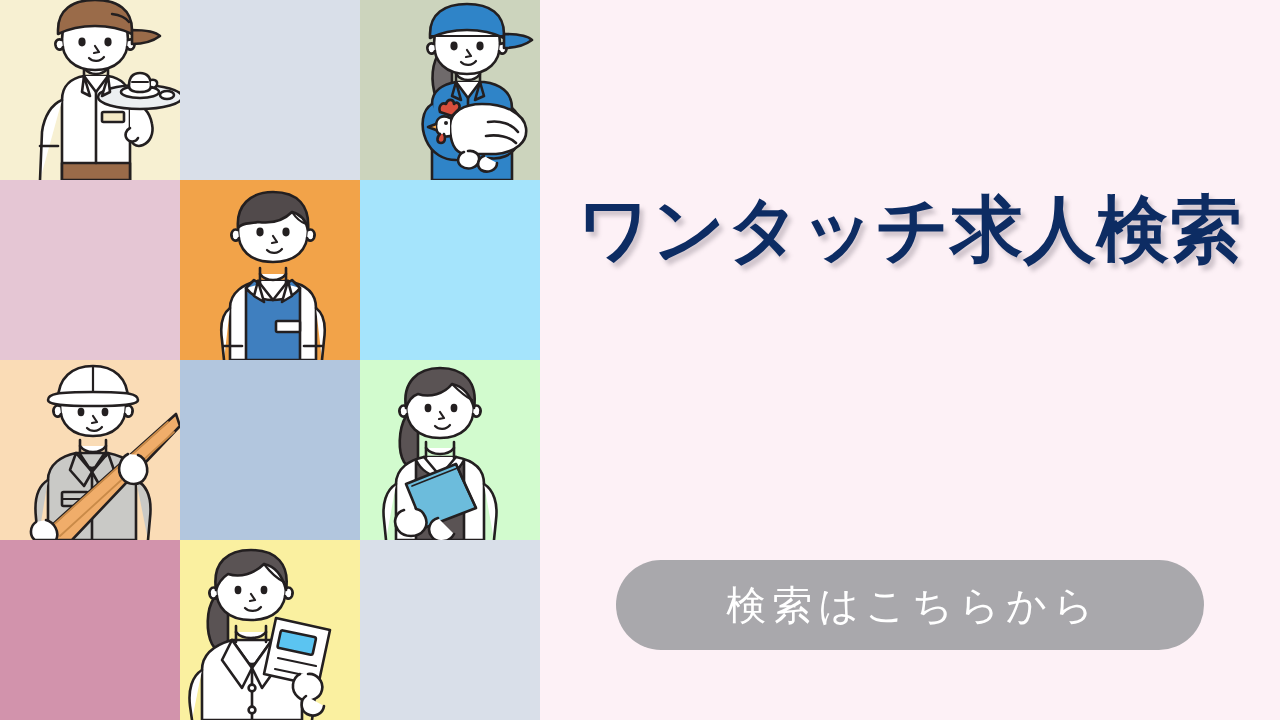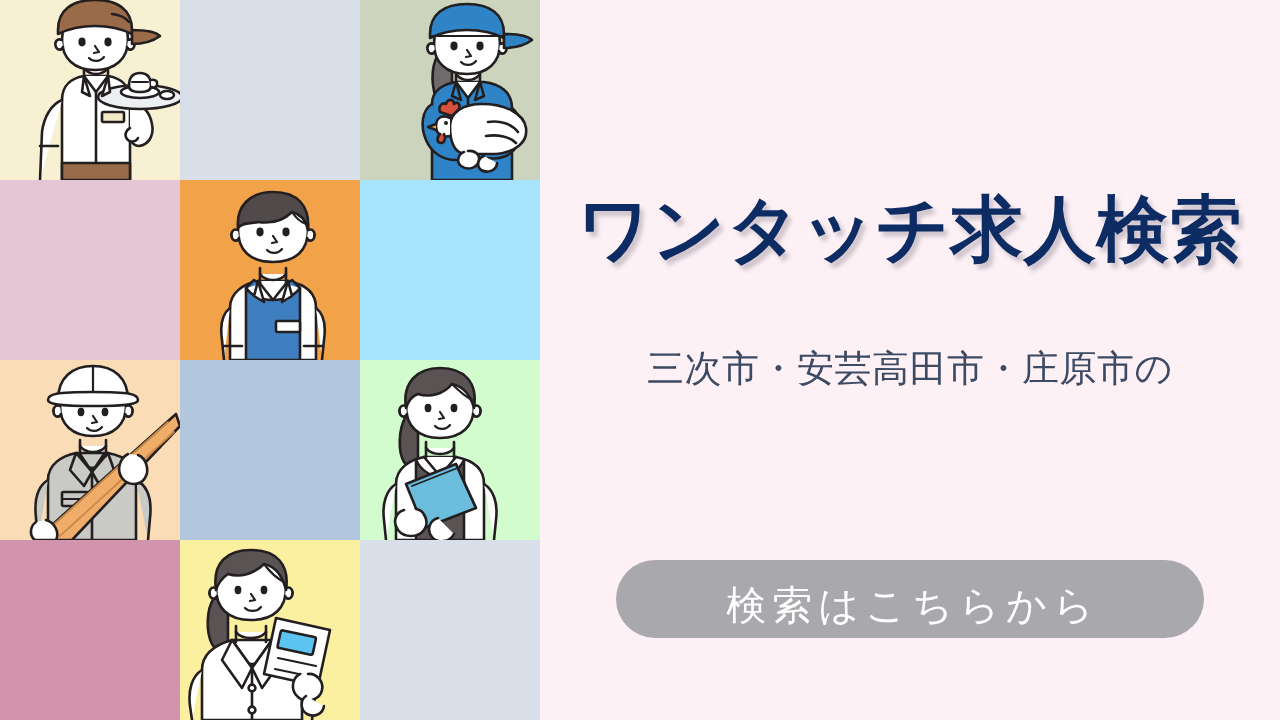--- a/index.html
+++ b/index.html
@@ -98,21 +98,21 @@
     position: absolute;
     left: 0;
     top: 552px;
     width: 740px;
     display: flex;
     justify-content: center;
   }
 
   #cta-button {
     width: 588px;
-    height: 78px;
+    height: 90px;
     border: none;
     border-radius: 45px;
     background: #a9a8ac;
     color: #ffffff;
     font-family: "DejaVu Sans", "Liberation Sans", sans-serif;
     font-size: 40px;
     letter-spacing: 6px;
     text-indent: 6px;
     line-height: 90px;
     text-align: center;
@@ -419,21 +419,20 @@
 
     <div class="cell" style="background-color: rgb(217, 223, 233);"></div>
 
   </div>
 
   <div id="content">
 
     <h1 id="title" style="color: rgb(13, 44, 99);">ワンタッチ求人検索</h1>
 
     <p id="subtitle" style="color: rgb(60, 74, 99);">
-      <span class="line">三次市・安芸高田市・庄原市の</span>
     </p>
 
     <div id="cta-wrap">
       <button id="cta-button" type="button" style="background-color: rgb(169, 168, 172); color: rgb(255, 255, 255);">検索はこちらから</button>
     </div>
 
   </div>
 
 </div>
 

